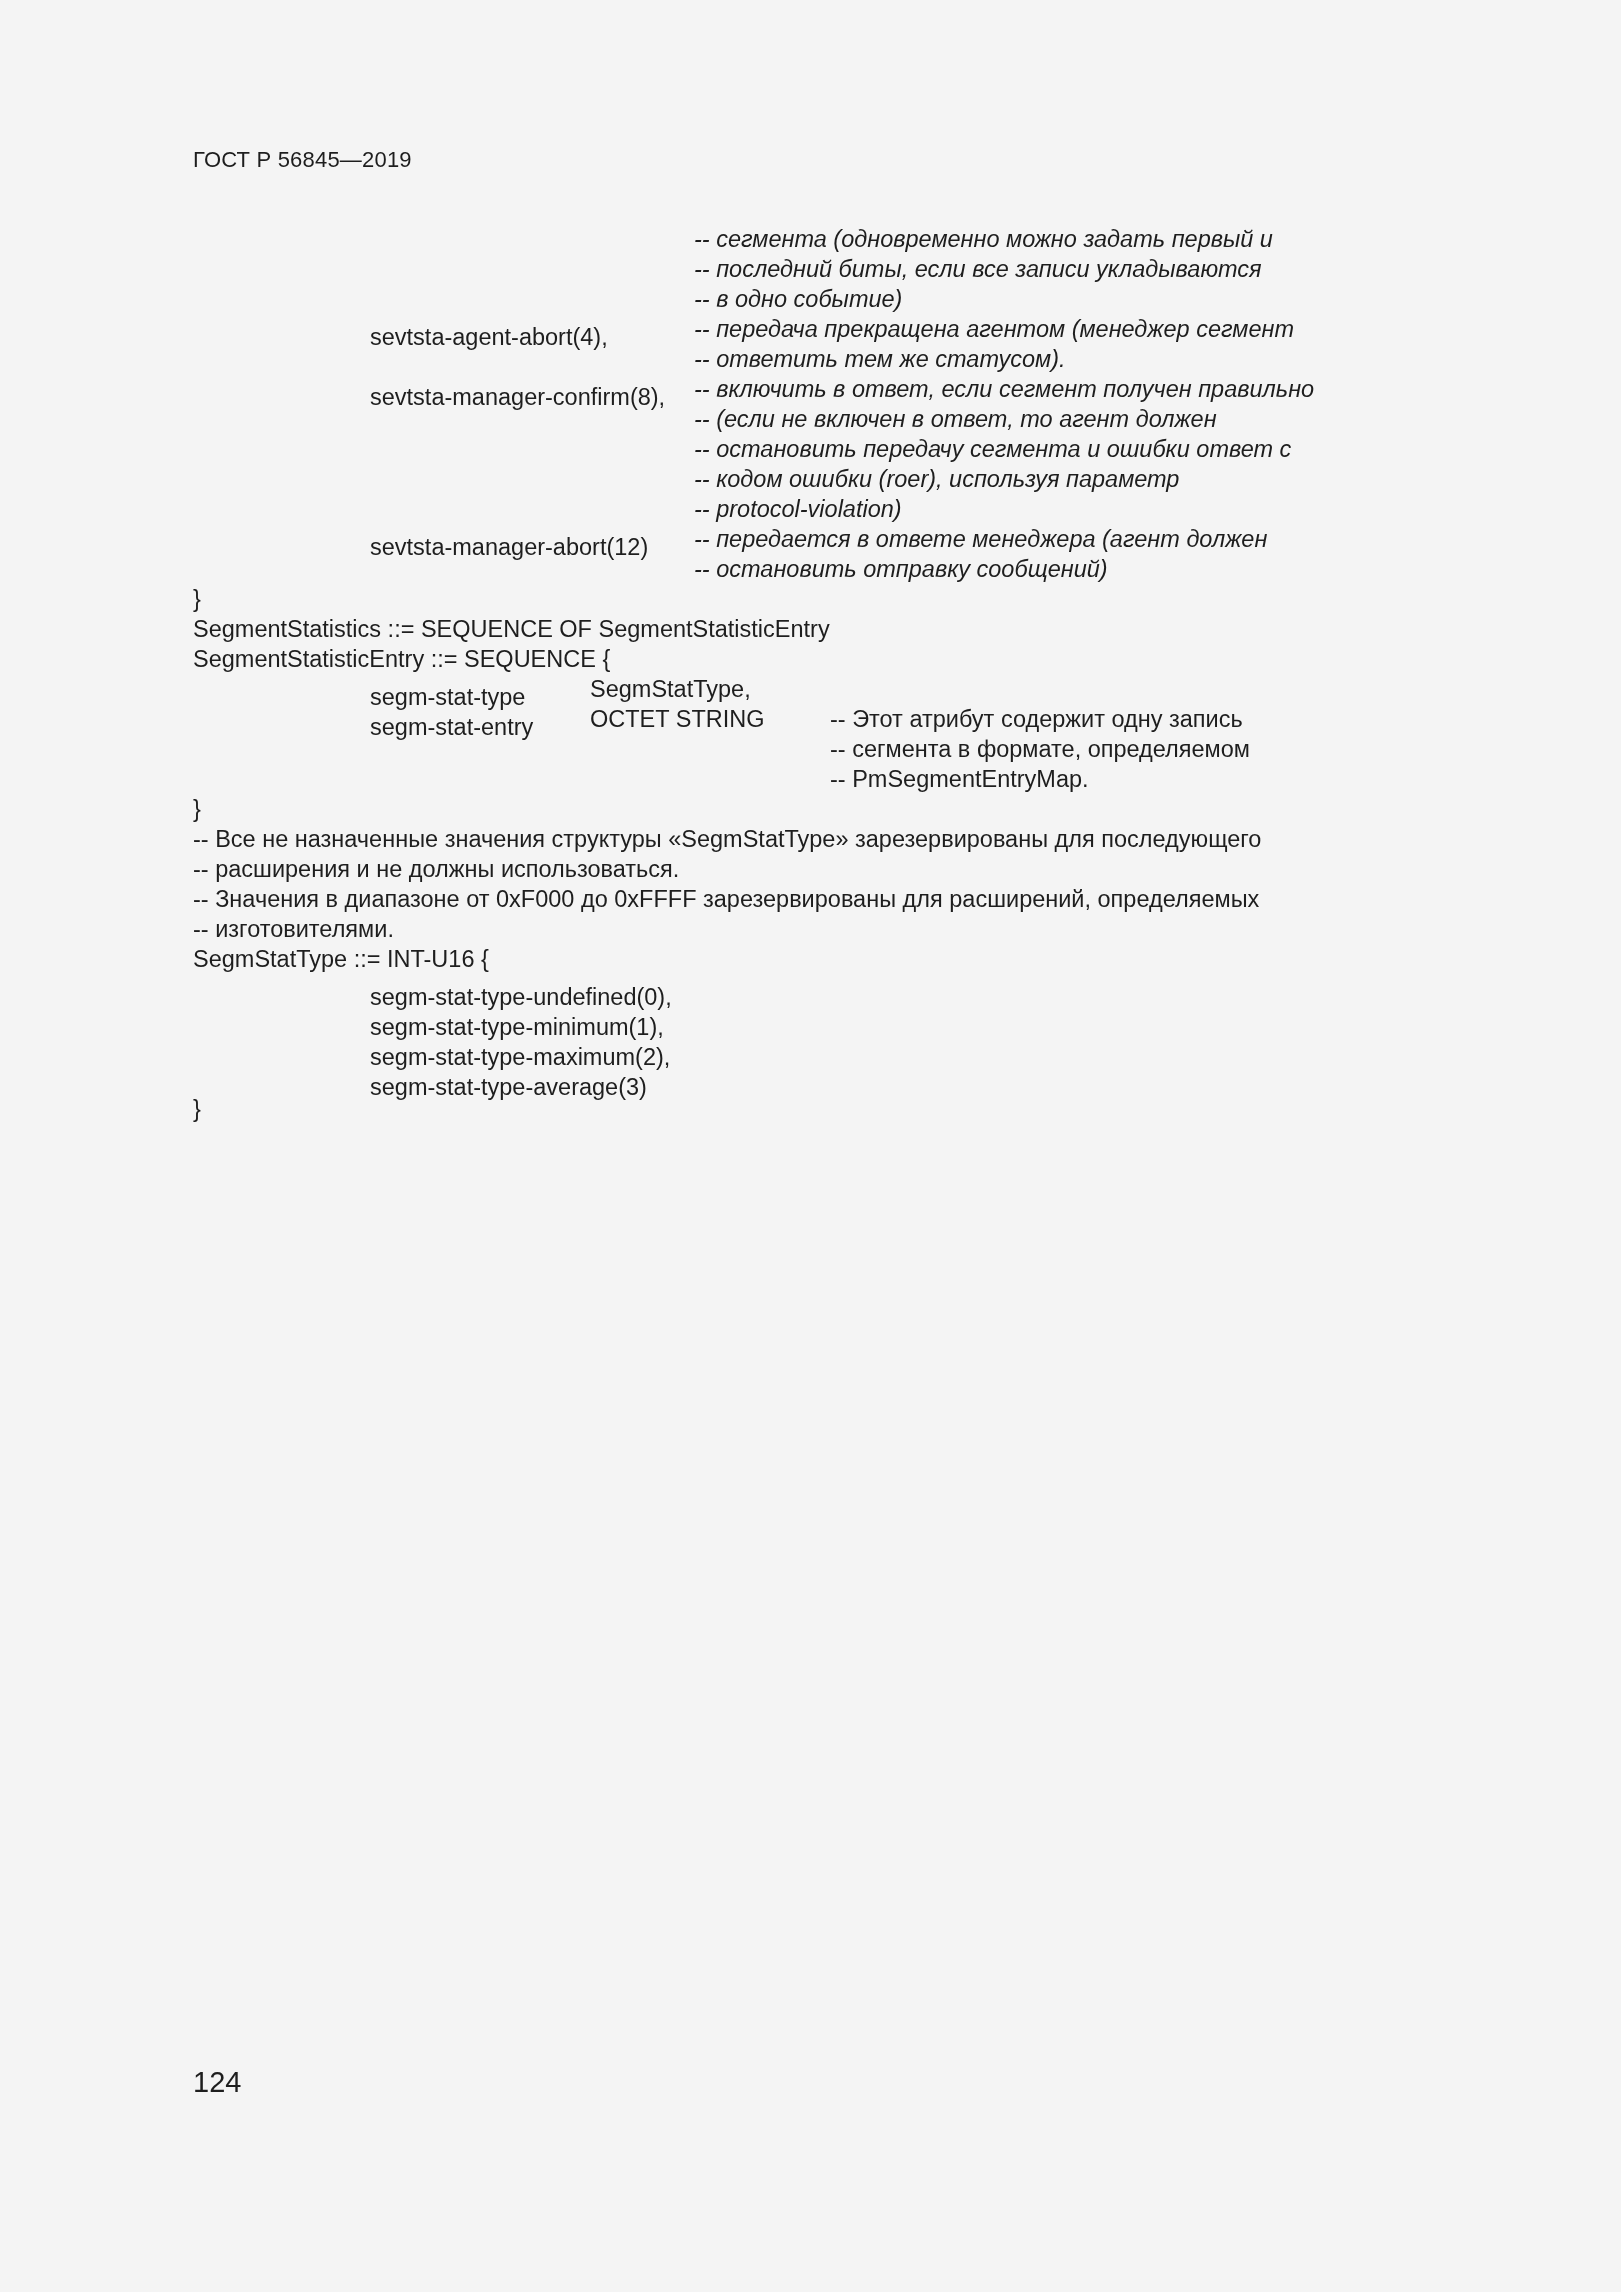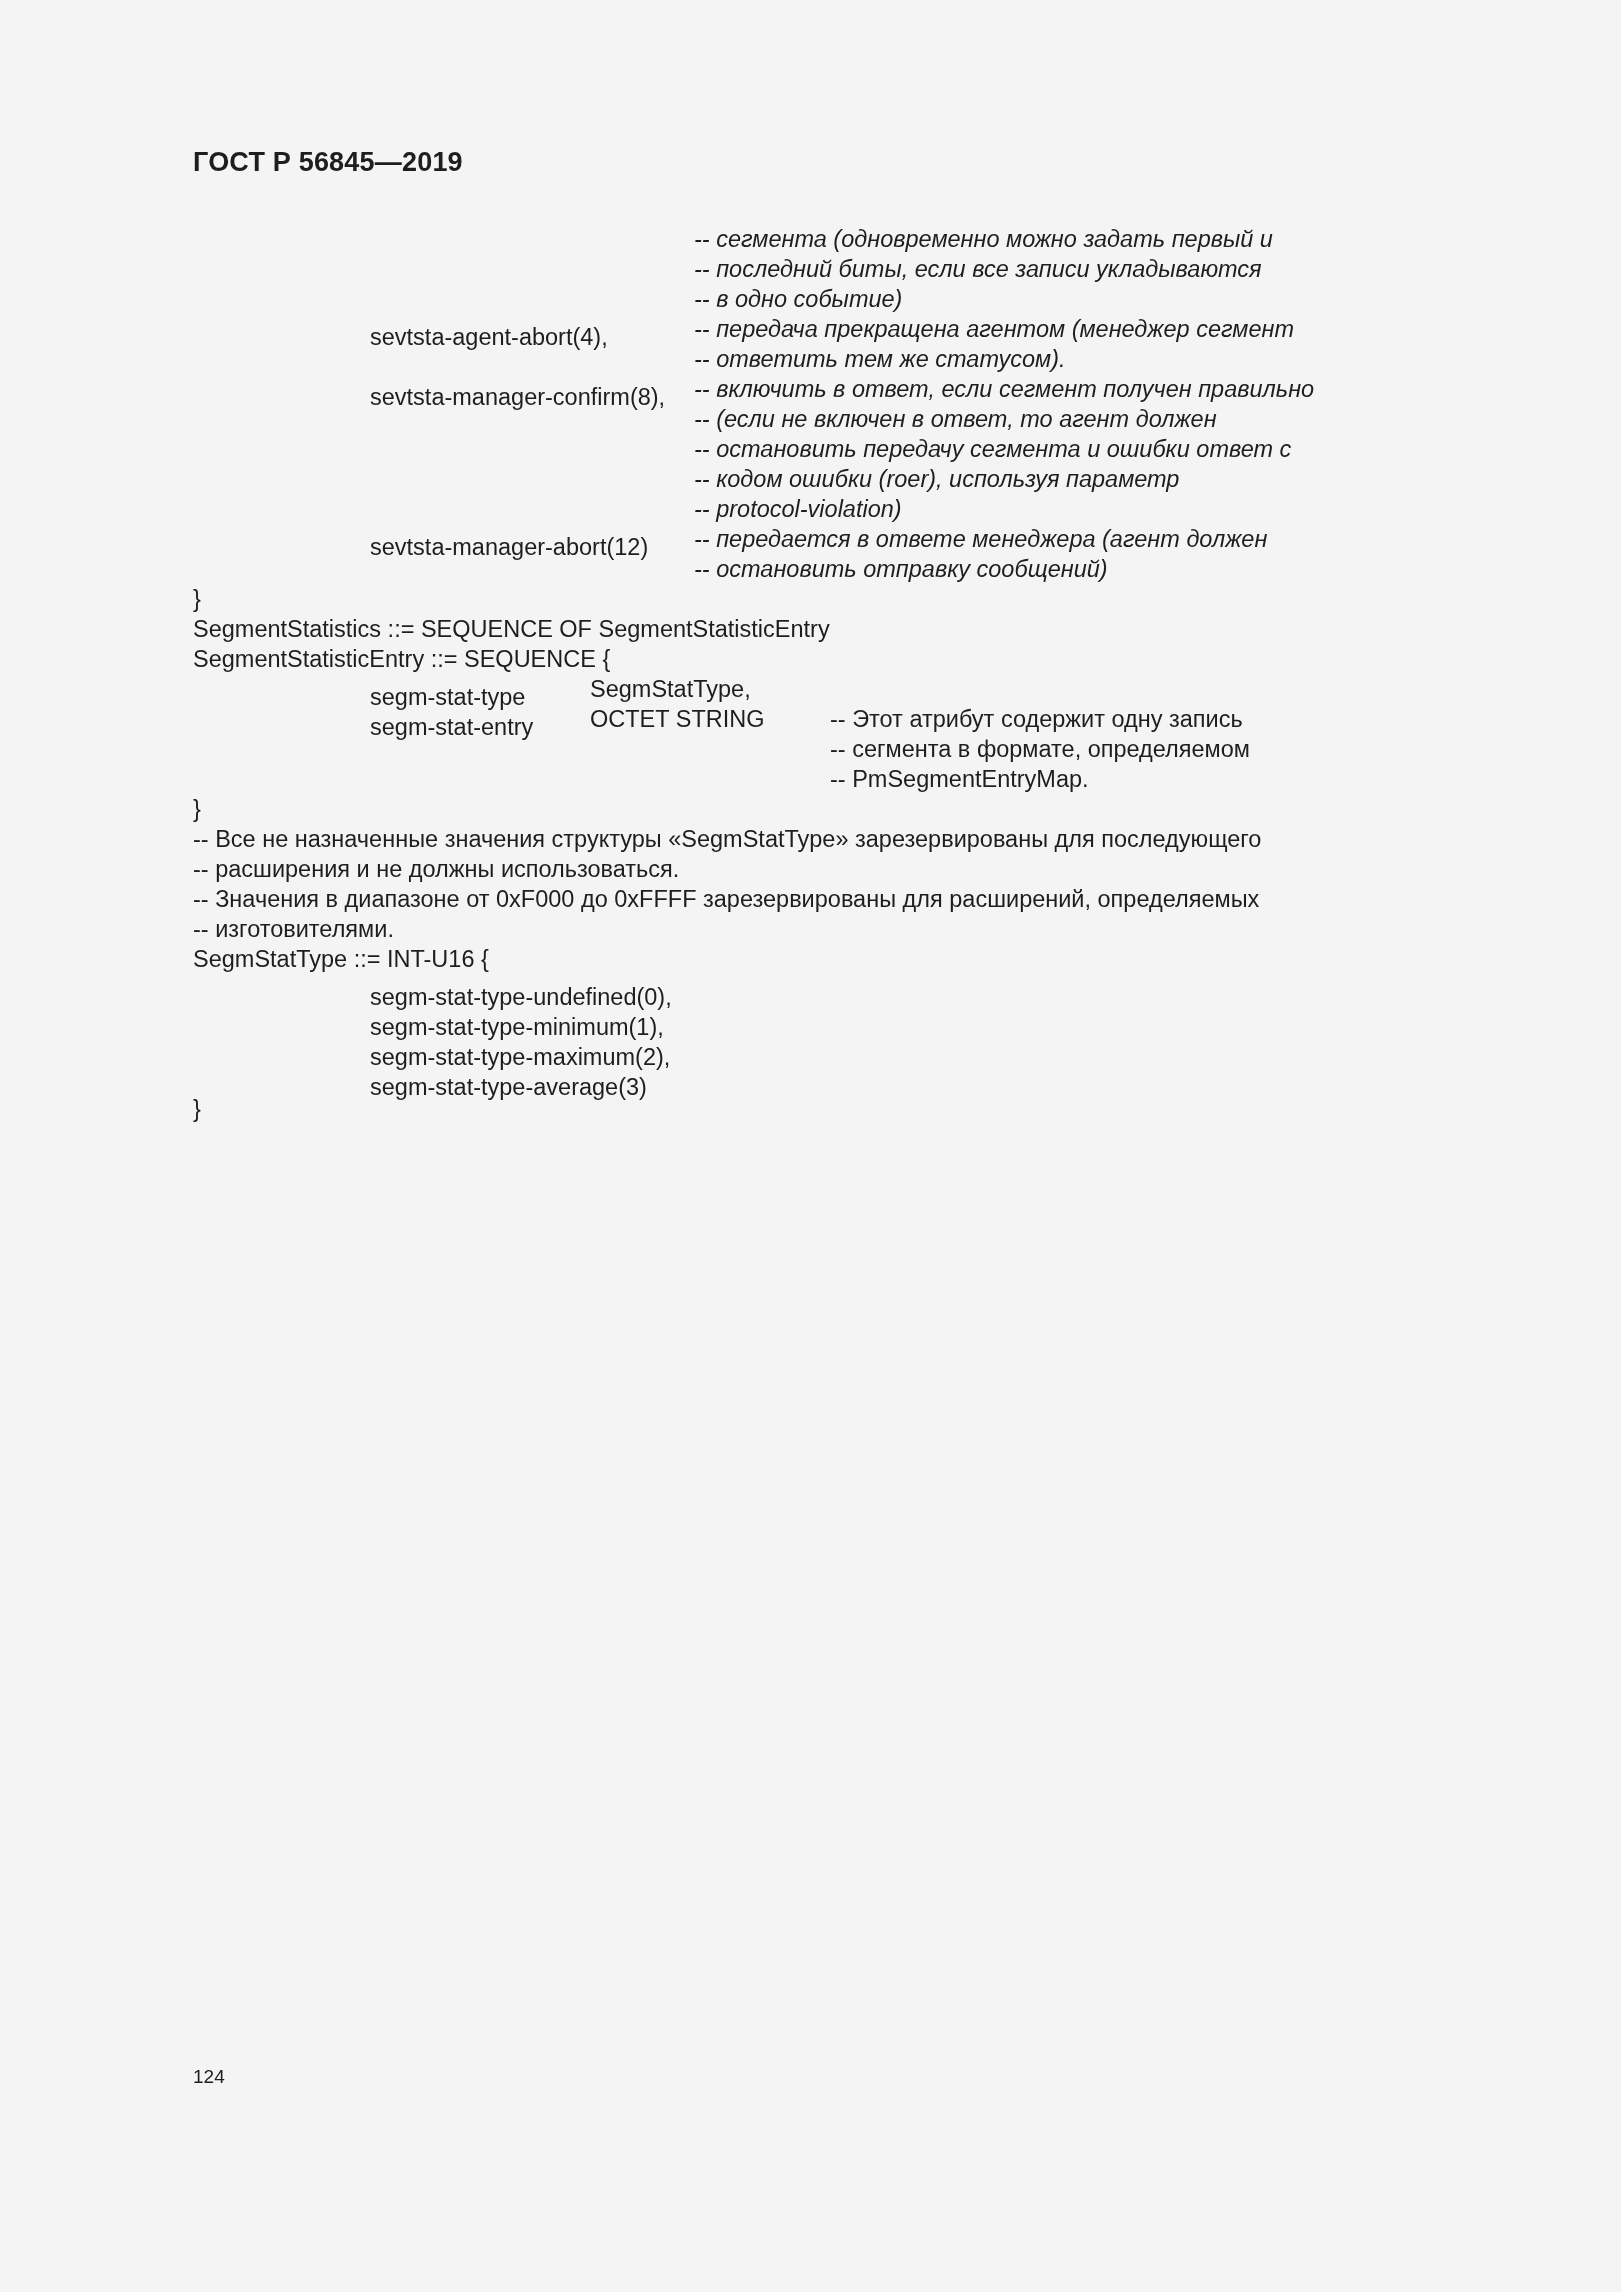--- a/index.html
+++ b/index.html
@@ -6,35 +6,35 @@
   body {
     width: 1621px; height: 2293px;
     background: #f4f4f4;
     position: relative;
     font-family: "Liberation Sans", sans-serif;
     color: #1e1e1e;
     overflow: hidden;
   }
   .header {
     position: absolute; left: 193px; top: 147px;
-    font-size: 27px; font-weight: bold; letter-spacing: 0.2px;
+    font-size: 22px; font-weight: normal; letter-spacing: 0.2px;
   }
   .body-text {
     position: absolute; left: 193px; top: 224px;
     font-size: 23.5px; line-height: 30px;
   }
   .ln { position: relative; height: 30px; white-space: pre; }
   .c0 { position: absolute; left: 0; }
   .c1 { position: absolute; left: 177px; margin-top: 8px; }
   .c2 { position: absolute; left: 501px; font-style: italic; }
   .c3 { position: absolute; left: 397px; }
   .c4 { position: absolute; left: 637px; text-align: right; }
   .page-number {
     position: absolute; left: 193px; top: 2066px;
-    font-size: 19px;
+    font-size: 29px;
   }
 </style>
 </head>
 <body>
 
 <div class="header">ГОСТ Р 56845—2019</div>
 
 <div class="body-text">
 
   <div class="ln"><span class="c2">-- сегмента (одновременно можно задать первый и</span></div>

